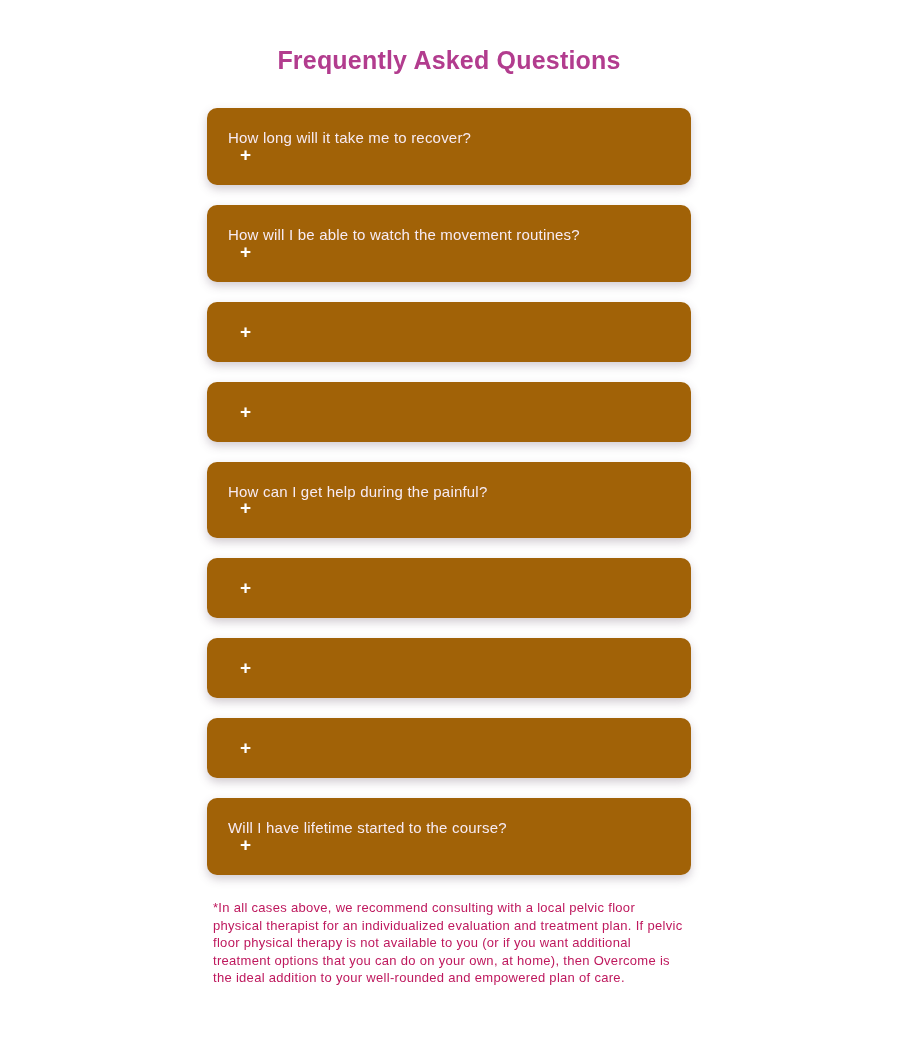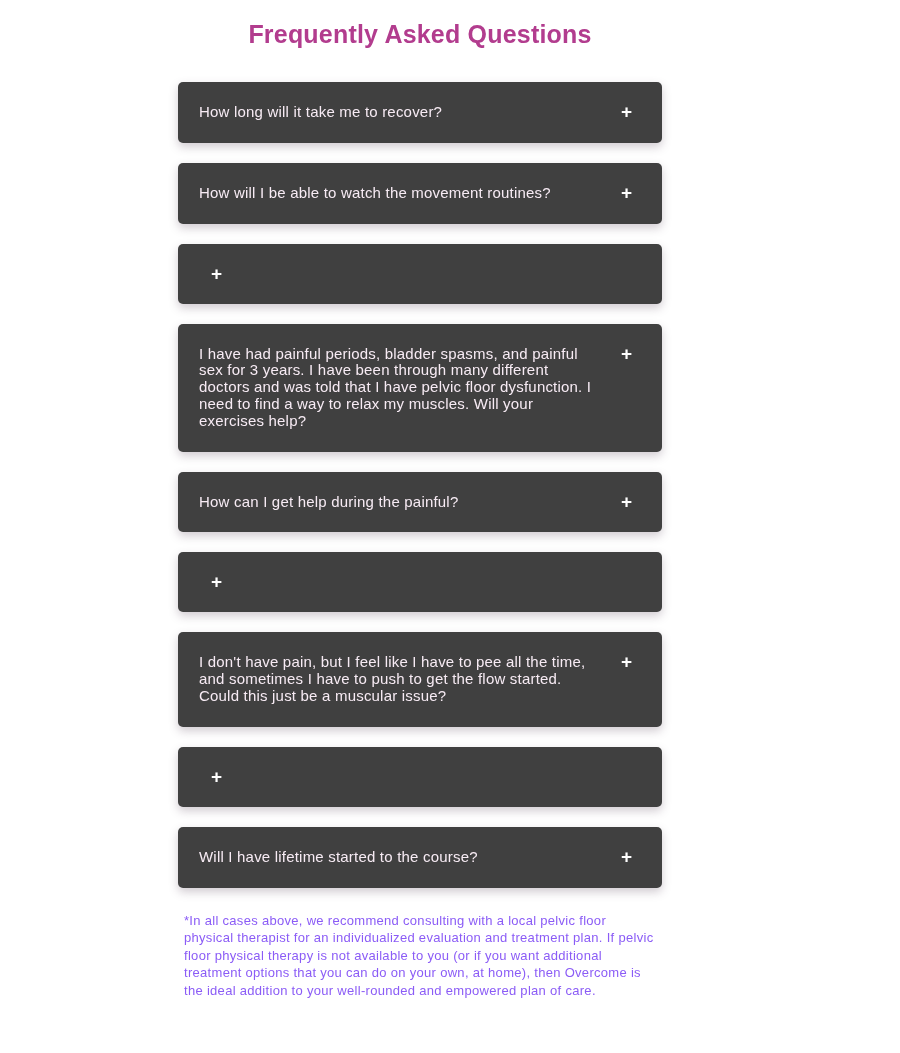--- a/index.html
+++ b/index.html
@@ -4,66 +4,68 @@
 <style>
   * { margin: 0; padding: 0; box-sizing: border-box; }
   html, body {
     width: 900px;
     background: #ffffff;
     font-family: "Liberation Sans", sans-serif;
   }
   .page {
     width: 840px;
     min-height: 1053px;
-    padding-top: 18px;
+    padding-top: 44px;
+    margin-left: 29px;
   }
   .page-title {
     text-align: center;
     font-size: 25px;
     line-height: 32px;
     font-weight: 700;
     letter-spacing: 0.2px;
     color: #b23c8e;
     margin-bottom: 32px;
   }
   .faq-column {
     width: 484px;
     margin: 0 auto;
   }
   .faq-item {
     display: flex;
     justify-content: space-between;
     align-items: flex-start;
-    background: #404040;
-    border-radius: 5px;
+    background: #a16207;
+    border-radius: 10px;
     padding: 22px 30px 22px 21px;
     margin-bottom: 20px;
     box-shadow: 0 4px 10px rgba(90, 70, 90, 0.28);
     cursor: pointer;
+    flex-direction: column;
   }
   .faq-question {
     color: #f7ebf4;
     font-size: 15px;
     line-height: 16.8px;
     letter-spacing: 0.2px;
     max-width: 400px;
   }
   .faq-plus {
     color: #ffffff;
     font-size: 19px;
     line-height: 16px;
     font-weight: 700;
     flex: 0 0 auto;
     margin-left: 12px;
   }
   .footnote {
     width: 484px;
     margin: 24px auto 0;
     padding: 0 4px 28px 6px;
-    color: #8b5cf6;
+    color: #be185d;
     font-size: 13px;
     line-height: 17.5px;
     letter-spacing: 0.3px;
     font-weight: 500;
   }
 </style>
 </head>
 <body>
 
 <div class="page">
@@ -75,32 +77,30 @@
         <span class="faq-plus">+</span>
       </div>
       <div class="faq-item">
         <span class="faq-question">How will I be able to watch the movement routines?</span>
         <span class="faq-plus">+</span>
       </div>
       <div class="faq-item">
         <span class="faq-plus">+</span>
       </div>
       <div class="faq-item">
-        <span class="faq-question">I have had painful periods, bladder spasms, and painful sex for 3 years. I have been through many different doctors and was told that I have pelvic floor dysfunction. I need to find a way to relax my muscles. Will your exercises help?</span>
         <span class="faq-plus">+</span>
       </div>
       <div class="faq-item">
         <span class="faq-question">How can I get help during the painful?</span>
         <span class="faq-plus">+</span>
       </div>
       <div class="faq-item">
         <span class="faq-plus">+</span>
       </div>
       <div class="faq-item">
-        <span class="faq-question">I don't have pain, but I feel like I have to pee all the time, and sometimes I have to push to get the flow started. Could this just be a muscular issue?</span>
         <span class="faq-plus">+</span>
       </div>
       <div class="faq-item">
         <span class="faq-plus">+</span>
       </div>
       <div class="faq-item">
         <span class="faq-question">Will I have lifetime started to the course?</span>
         <span class="faq-plus">+</span>
       </div>
     </div>

